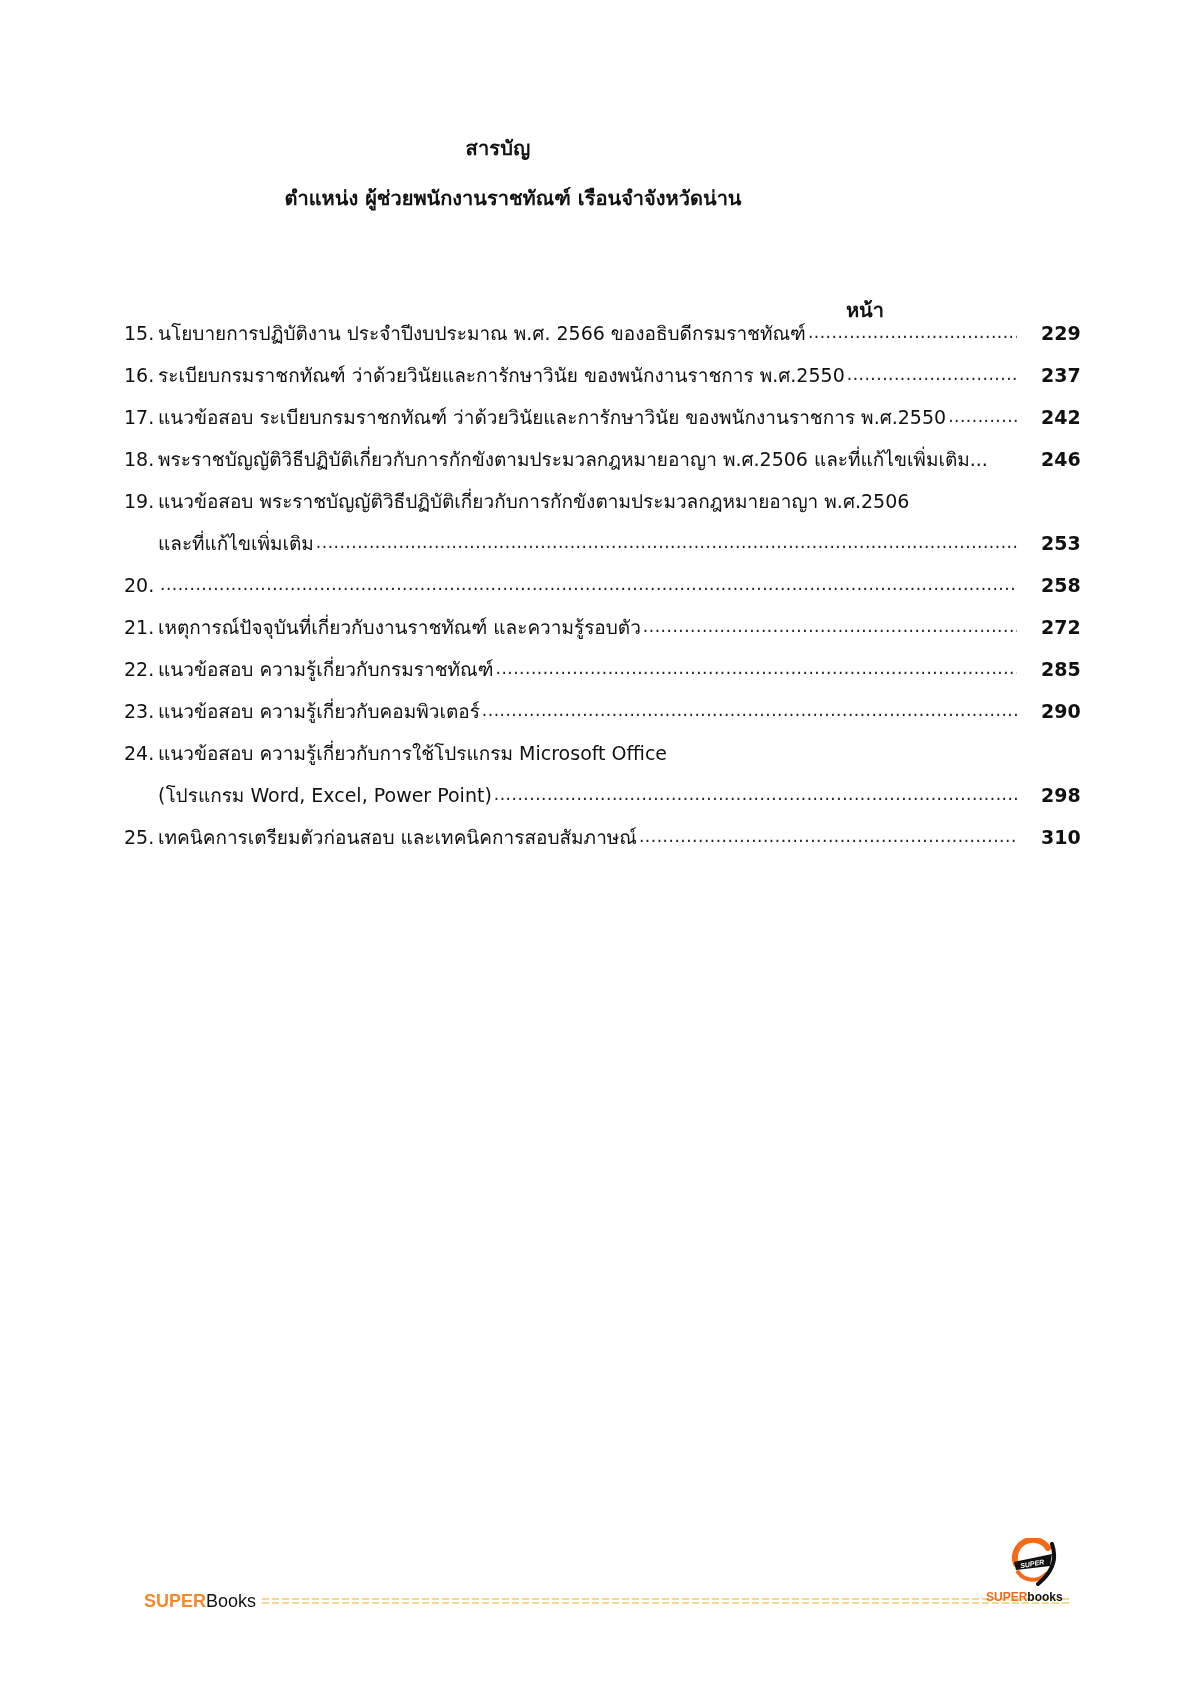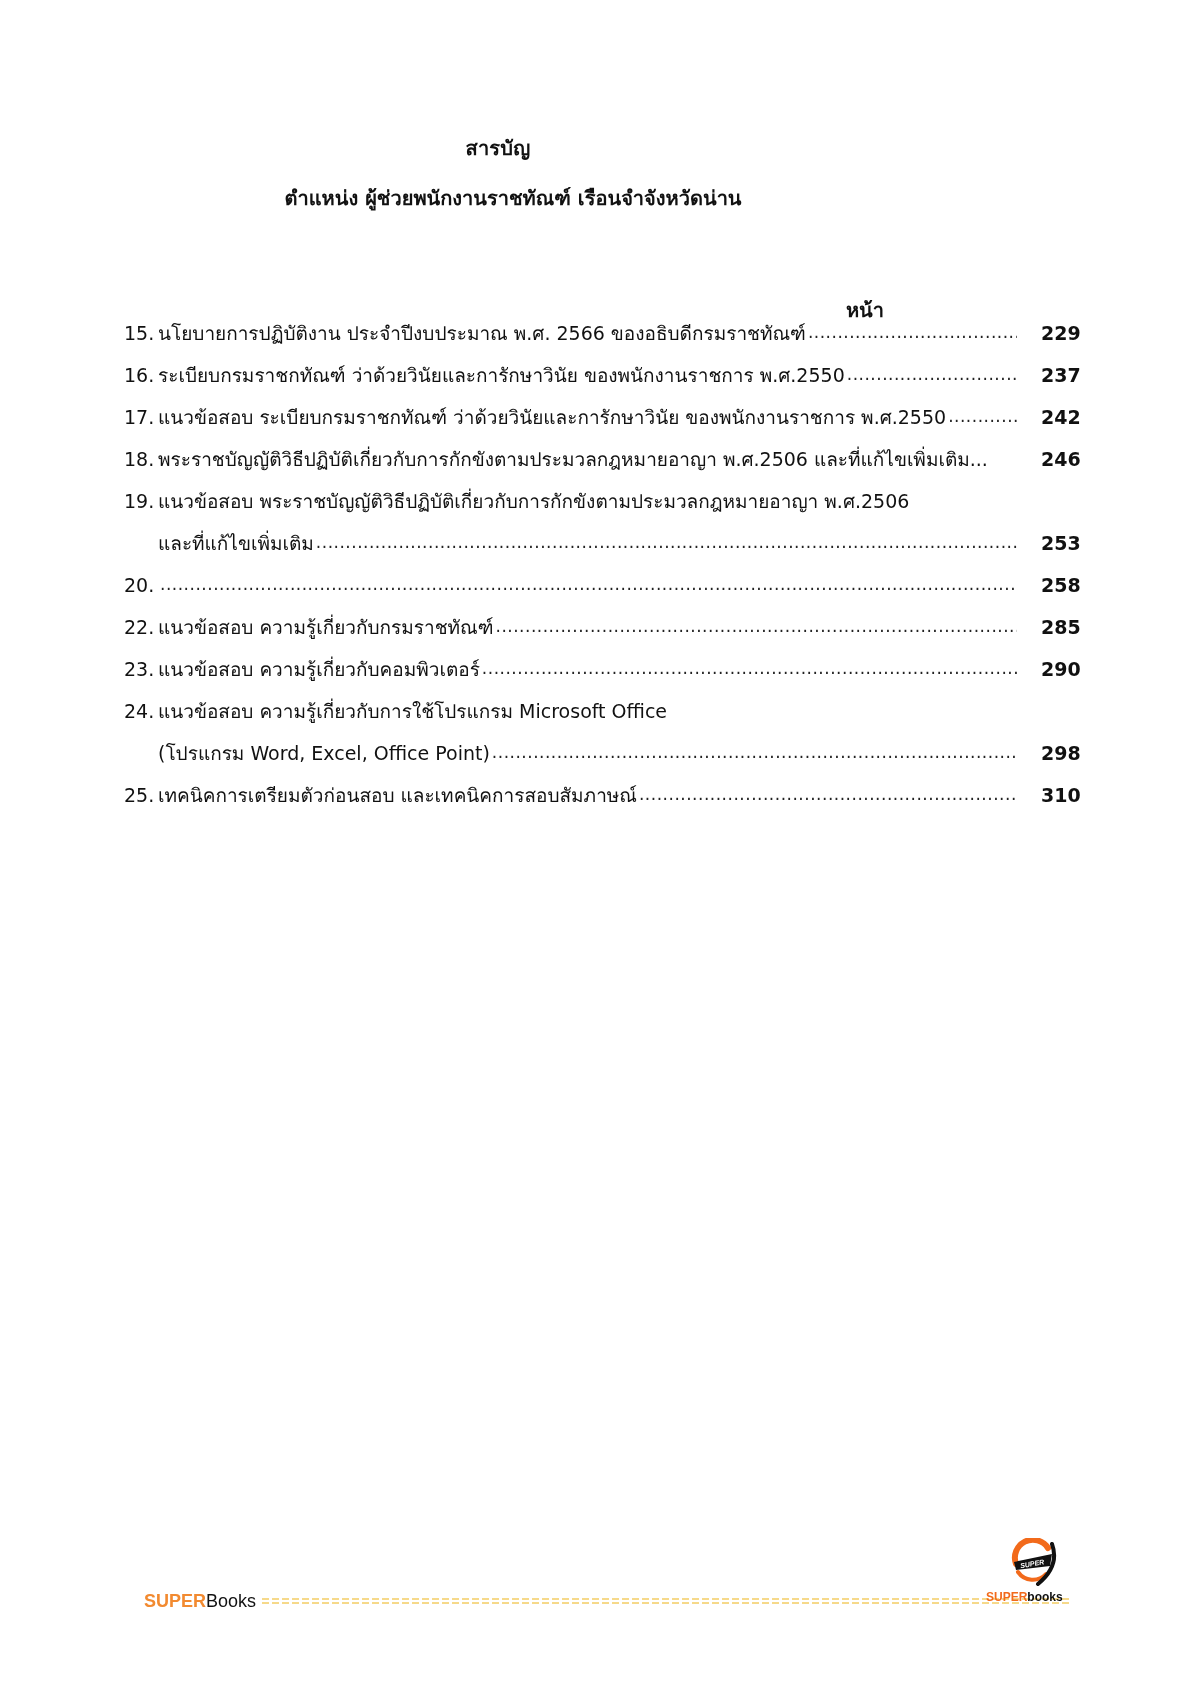--- a/index.html
+++ b/index.html
@@ -204,20 +204,26 @@
       <span class="leader"></span>
       <span class="page-num">253</span>
     </div>
 
     <div class="toc-line">
       <span class="num">20.</span>
       <span class="leader"></span>
       <span class="page-num">258</span>
     </div>
 
+    <div class="toc-line">
+      <span class="num">21.</span>
+      <span class="text">เหตุการณ์ปัจจุบันที่เกี่ยวกับงานราชทัณฑ์ และความรู้รอบตัว</span>
+      <span class="leader"></span>
+      <span class="page-num">272</span>
+    </div>
 
     <div class="toc-line">
       <span class="num">22.</span>
       <span class="text">แนวข้อสอบ ความรู้เกี่ยวกับกรมราชทัณฑ์</span>
       <span class="leader"></span>
       <span class="page-num">285</span>
     </div>
 
     <div class="toc-line">
       <span class="num">23.</span>
@@ -226,21 +232,21 @@
       <span class="page-num">290</span>
     </div>
 
     <div class="toc-line">
       <span class="num">24.</span>
       <span class="text">แนวข้อสอบ ความรู้เกี่ยวกับการใช้โปรแกรม Microsoft Office</span>
     </div>
 
     <div class="toc-line">
       <span class="indent"></span>
-      <span class="text">(โปรแกรม Word, Excel, Office Point)</span>
+      <span class="text">(โปรแกรม Word, Excel, Power Point)</span>
       <span class="leader"></span>
       <span class="page-num">298</span>
     </div>
 
     <div class="toc-line">
       <span class="num">25.</span>
       <span class="text">เทคนิคการเตรียมตัวก่อนสอบ และเทคนิคการสอบสัมภาษณ์</span>
       <span class="leader"></span>
       <span class="page-num">310</span>
     </div>

